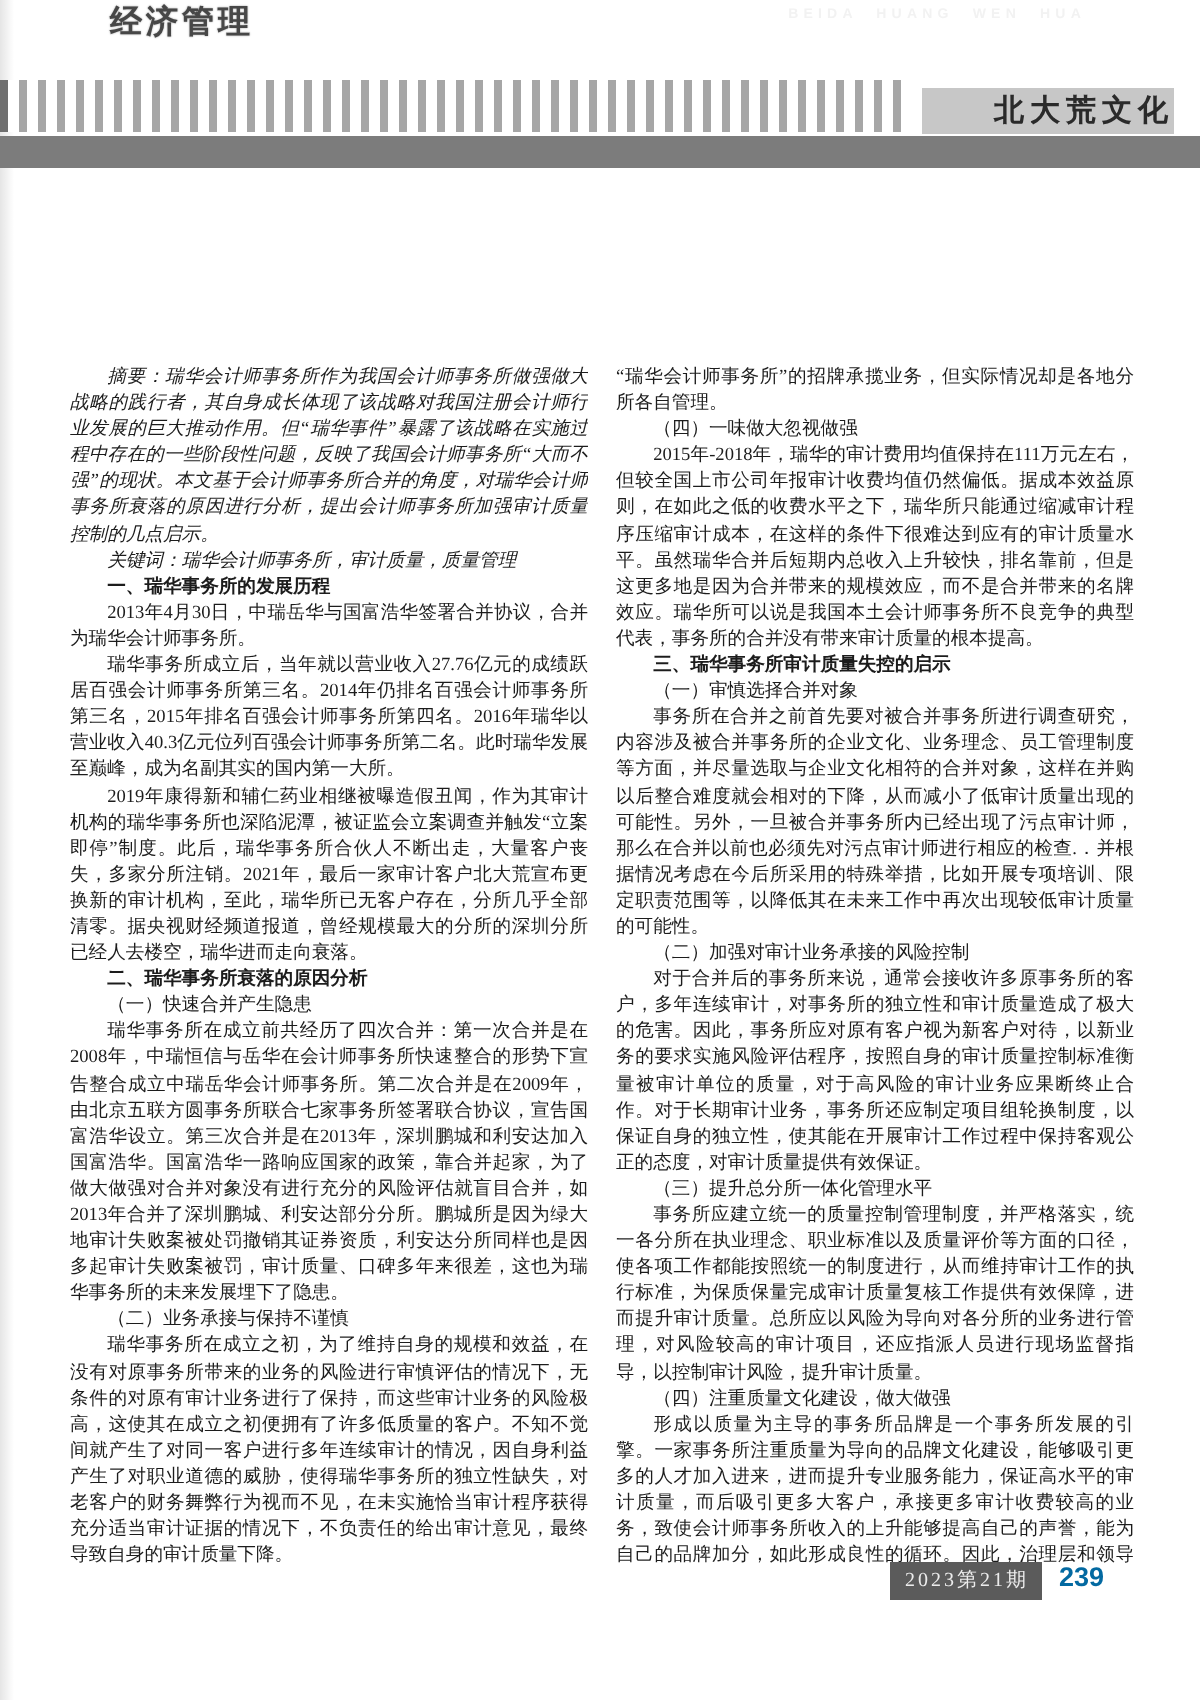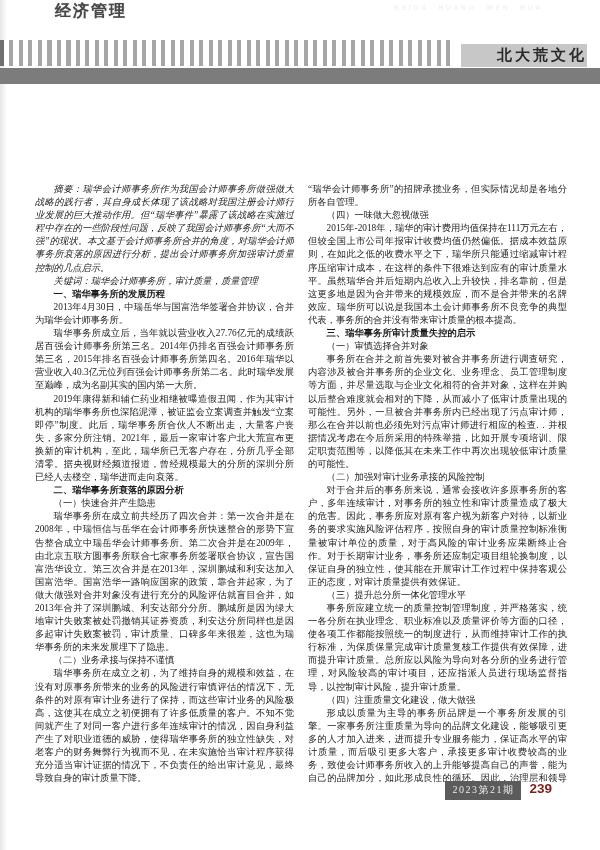--- a/index.html
+++ b/index.html
@@ -61,21 +61,21 @@
   .footer {
     position:absolute; right:48px; bottom:50px;
     display:flex; align-items:flex-start; gap:8px;
   }
   .issue-box {
     background:#5b5b5b; color:#ececec; font-size:10px; letter-spacing:1.5px;
     padding:2px 7px 3px 7px;
   }
   .page-num {
     font-family:"Liberation Sans","DejaVu Sans",sans-serif;
-    font-size:13.5px; font-weight:bold; color:#7f1d1d;
+    font-size:13.5px; font-weight:bold; color:#0369a1;
   }
 </style>
 </head>
 <body>
 
 <div class="page">
   <div class="left-scan-shadow"></div>
 
   <div class="bars-strip">
     <div class="first-bar"></div>

